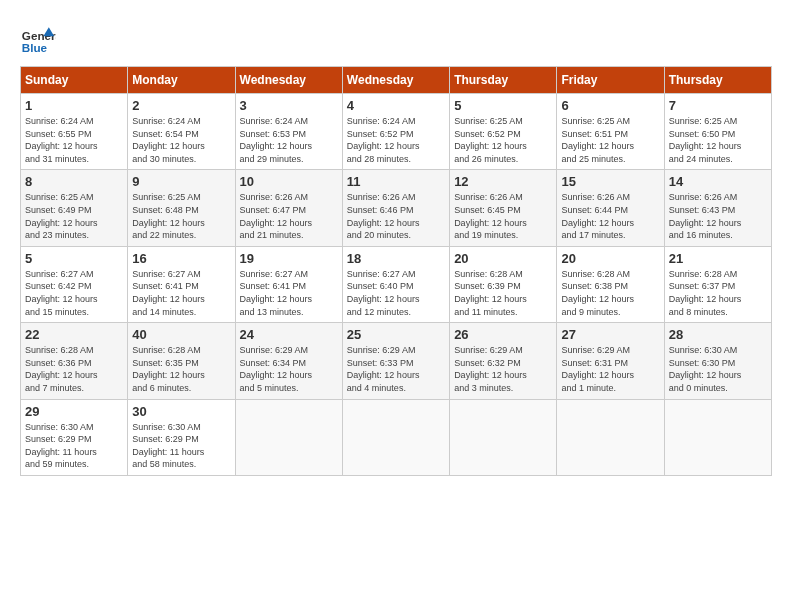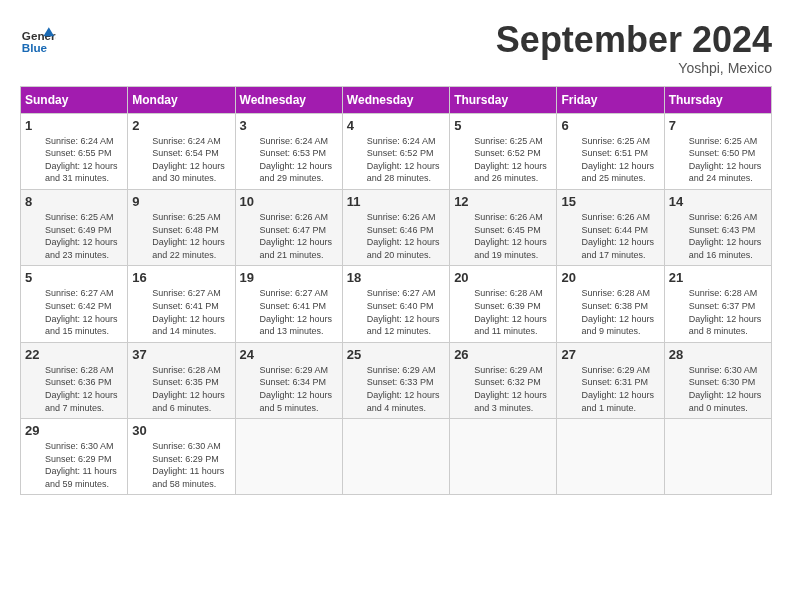--- a/index.html
+++ b/index.html
@@ -37,21 +37,21 @@
     .location {
       font-size: 14px;
       color: #555;
     }
     table {
       width: 100%;
       border-collapse: collapse;
       font-size: 10px;
     }
     thead tr th {
-      background-color: #a21caf;
+      background-color: #c2410c;
       color: #fff;
       padding: 6px 4px;
       text-align: left;
       font-size: 12px;
       font-weight: bold;
       border: 1px solid #ccc;
     }
     tbody tr td {
       border: 1px solid #ccc;
       padding: 4px;
@@ -67,40 +67,35 @@
       font-size: 13px;
       font-weight: bold;
       color: #333;
       display: block;
       margin-bottom: 2px;
     }
     .day-info {
       font-size: 9px;
       color: #444;
       line-height: 1.4;
-      margin-left: 20px;
     }
     .empty-cell {
       background: #f9f9f9 !important;
     }
   </style>
 </head>
 <body>
 
 <div class="header">
   <div class="logo">
     <svg class="logo-icon" viewBox="0 0 40 40">
       <text x="2" y="22" font-size="13" font-weight="bold" fill="#333">General</text>
       <text x="2" y="35" font-size="13" font-weight="bold" fill="#1a6ab5">Blue</text>
       <polygon points="32,8 38,18 26,18" fill="#1a6ab5"></polygon>
     </svg>
-  </div>
-  <div class="title-block">
-    <div class="month-title">September 2024</div>
-    <div class="location">Yoshpi, Mexico</div>
   </div>
 </div>
 
 <table>
   <thead>
     <tr id="weekday-header">
     <th>Sunday</th>
         <th>Monday</th>
         <th>Wednesday</th>
         <th>Wednesday</th>
@@ -265,21 +260,21 @@
       </tr>
       <tr>
         <td>
           <span class="day-num">22</span>
           <div class="day-info" style="white-space: pre-line;">Sunrise: 6:28 AM
 Sunset: 6:36 PM
 Daylight: 12 hours
 and 7 minutes.</div>
         </td>
         <td>
-          <span class="day-num">37</span>
+          <span class="day-num">40</span>
           <div class="day-info" style="white-space: pre-line;">Sunrise: 6:28 AM
 Sunset: 6:35 PM
 Daylight: 12 hours
 and 6 minutes.</div>
         </td>
         <td>
           <span class="day-num">24</span>
           <div class="day-info" style="white-space: pre-line;">Sunrise: 6:29 AM
 Sunset: 6:34 PM
 Daylight: 12 hours

